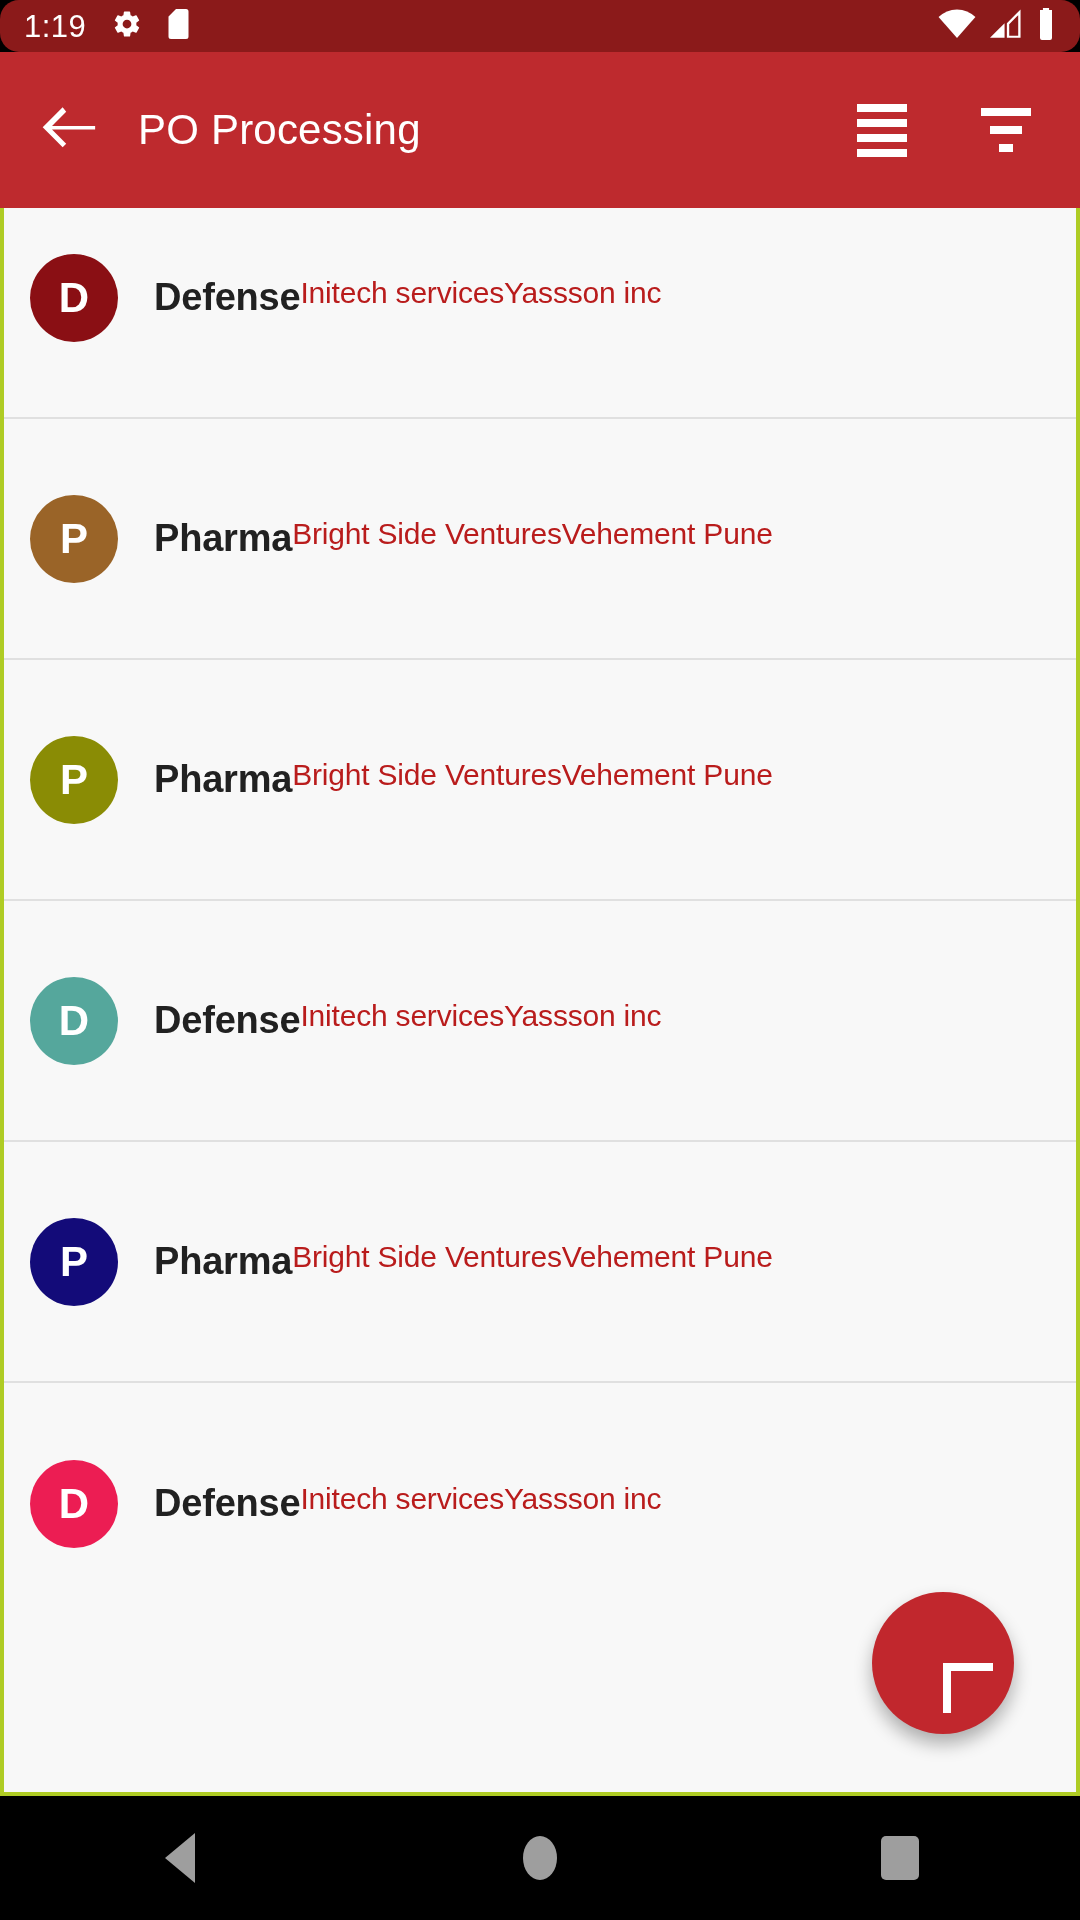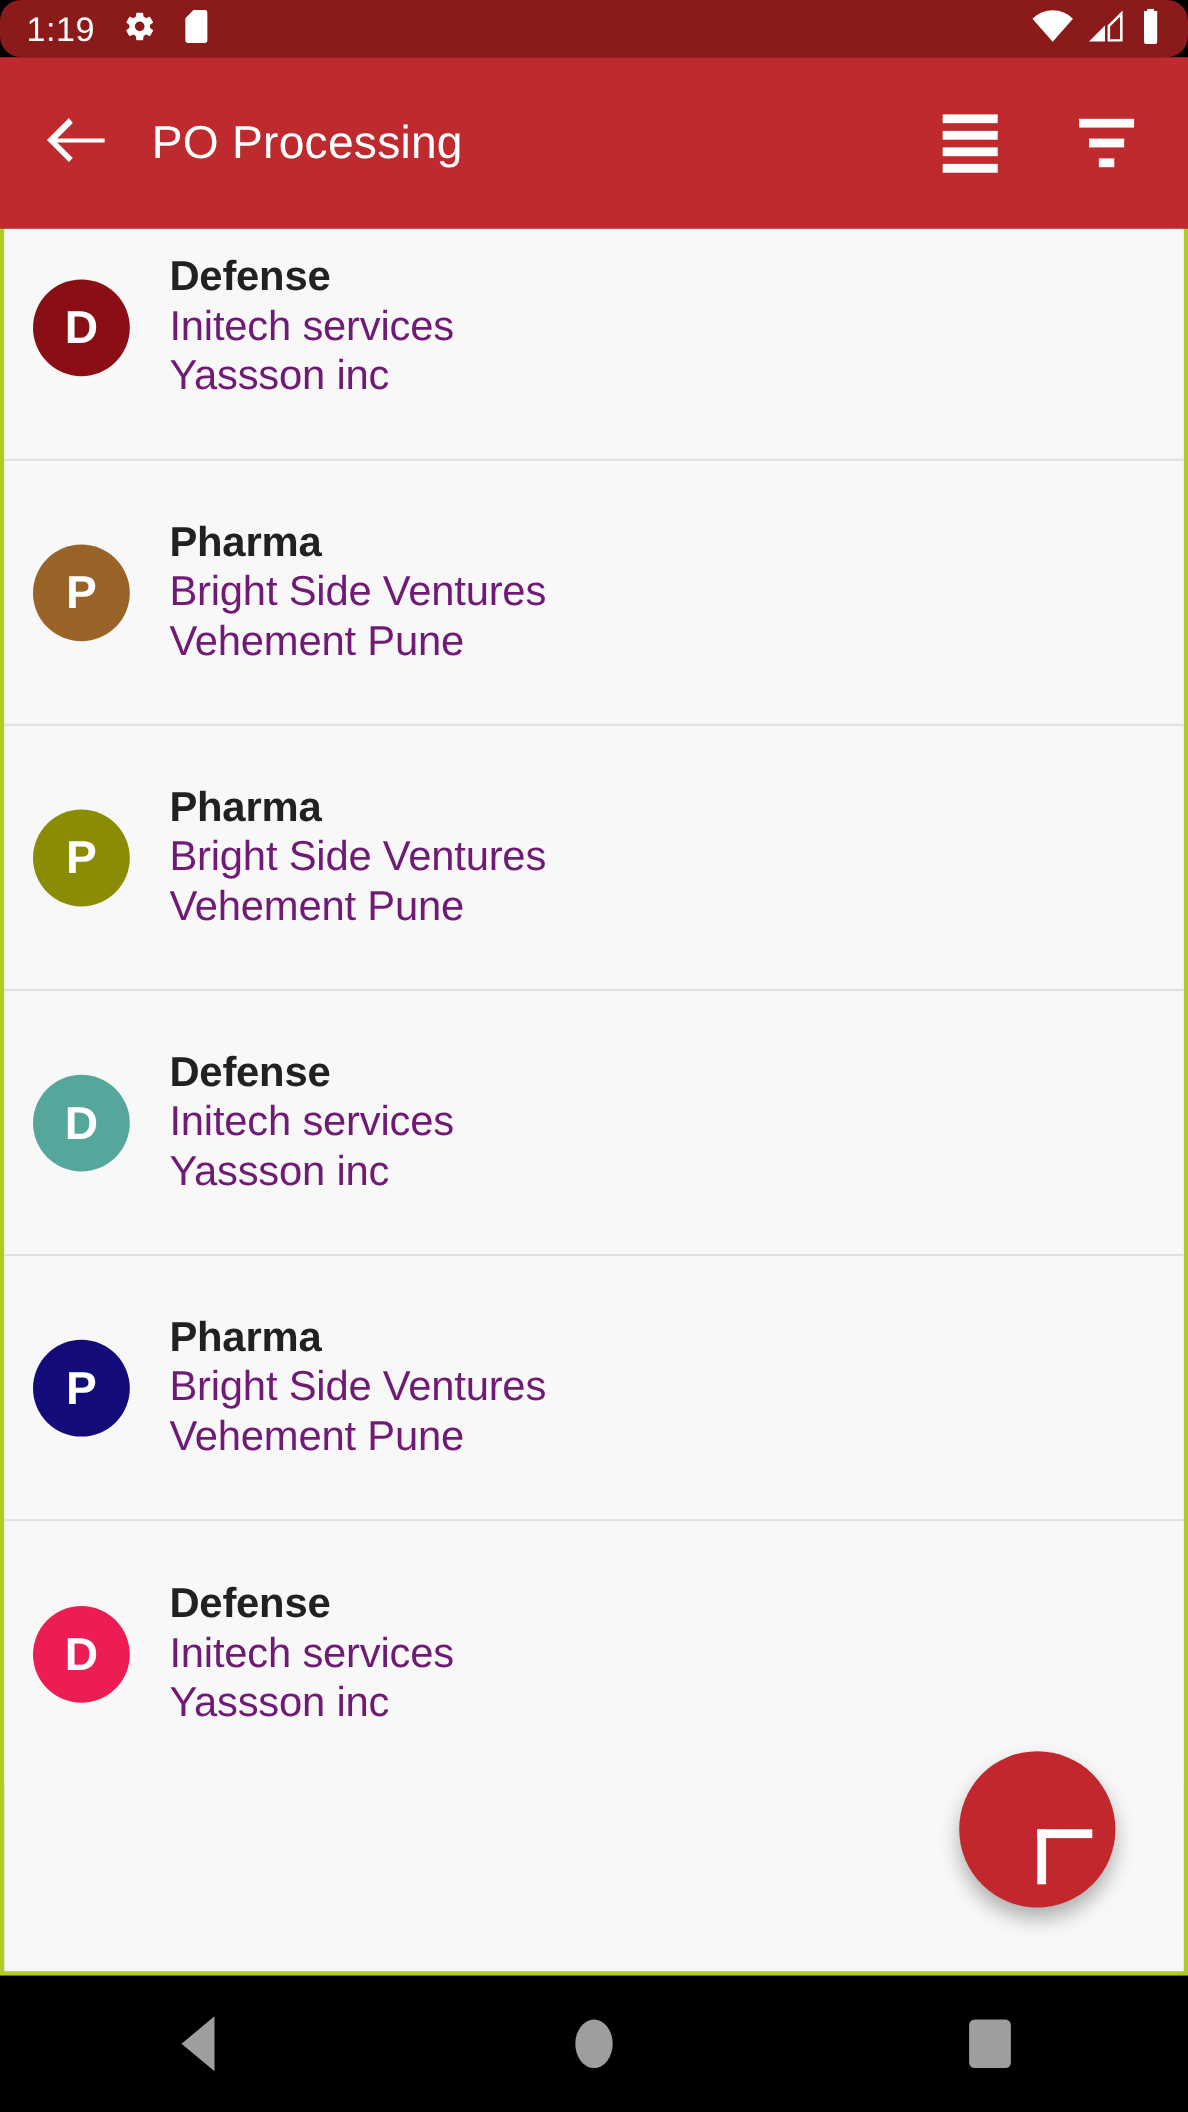--- a/index.html
+++ b/index.html
@@ -152,34 +152,34 @@
     justify-content: center;
     color: #ffffff;
     font-size: 42px;
     font-weight: 700;
     line-height: 1;
   }
 
   .item-texts {
     margin-left: 36px;
     display: flex;
-    flex-direction: column;
+    flex-direction: row;
     justify-content: center;
   }
   .item-title {
     font-size: 38px;
     font-weight: 700;
     color: #212121;
     line-height: 1.18;
     letter-spacing: -0.2px;
   }
   .item-line {
-    font-size: 38px;
+    font-size: 30px;
     font-weight: 400;
-    color: #701a75;
+    color: #b91c1c;
     line-height: 1.18;
     letter-spacing: -0.2px;
   }
 
   
   .fab {
     position: absolute;
     right: 62px;
     bottom: 58px;
     width: 142px;

